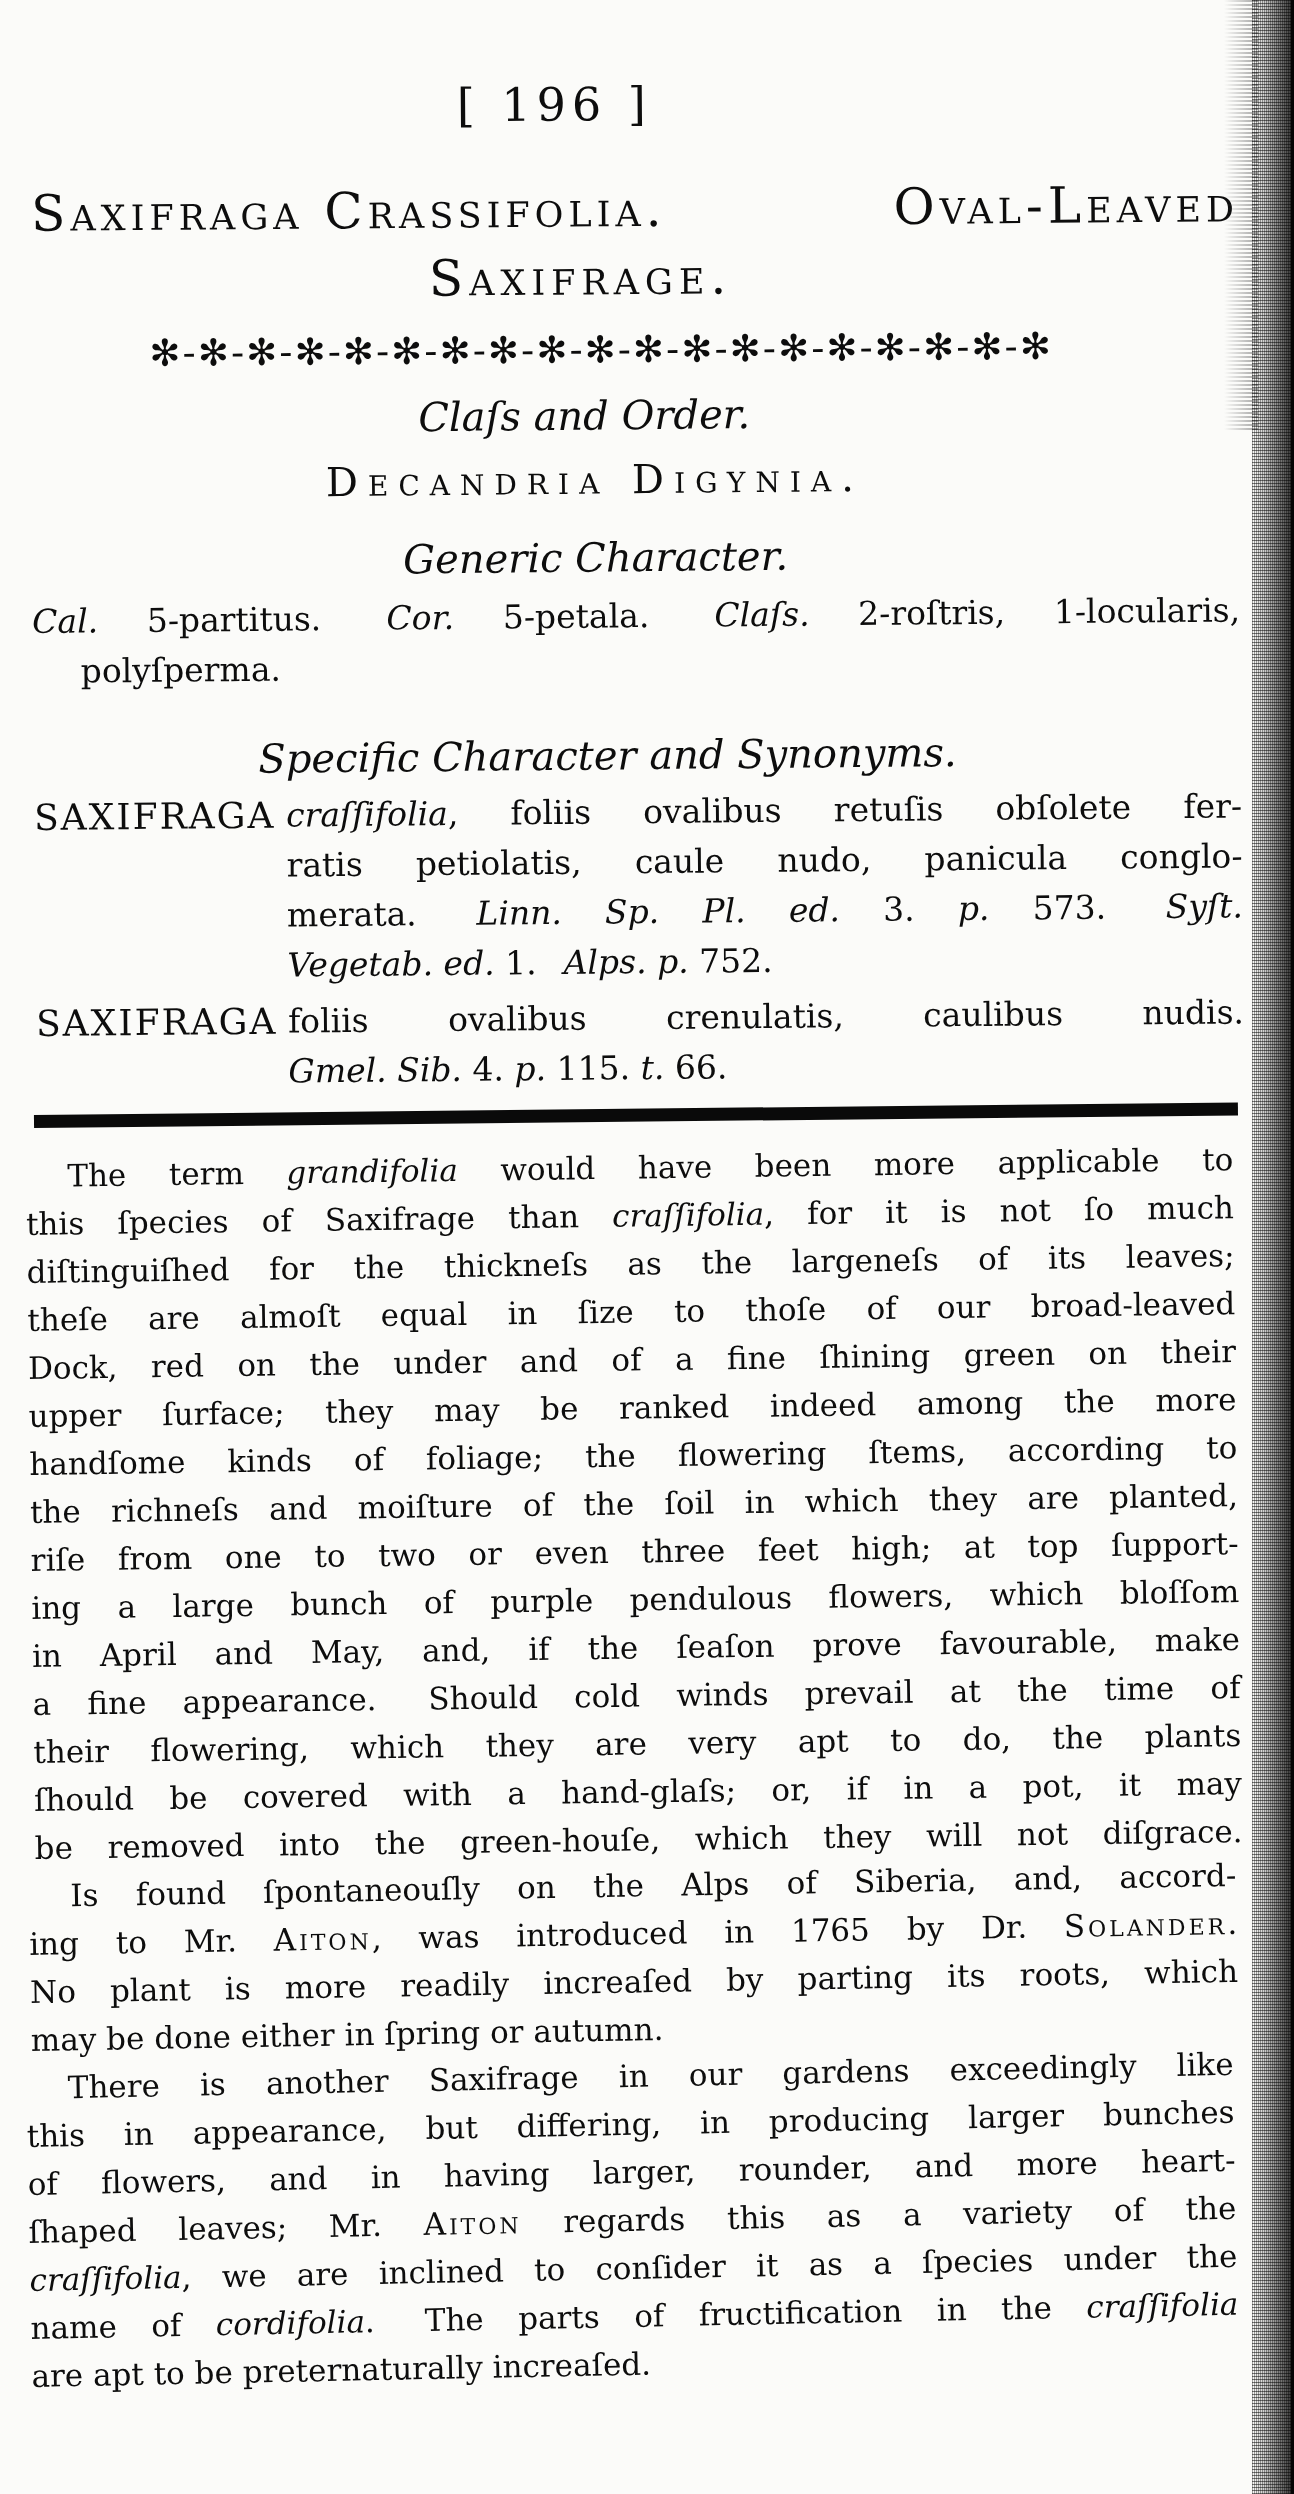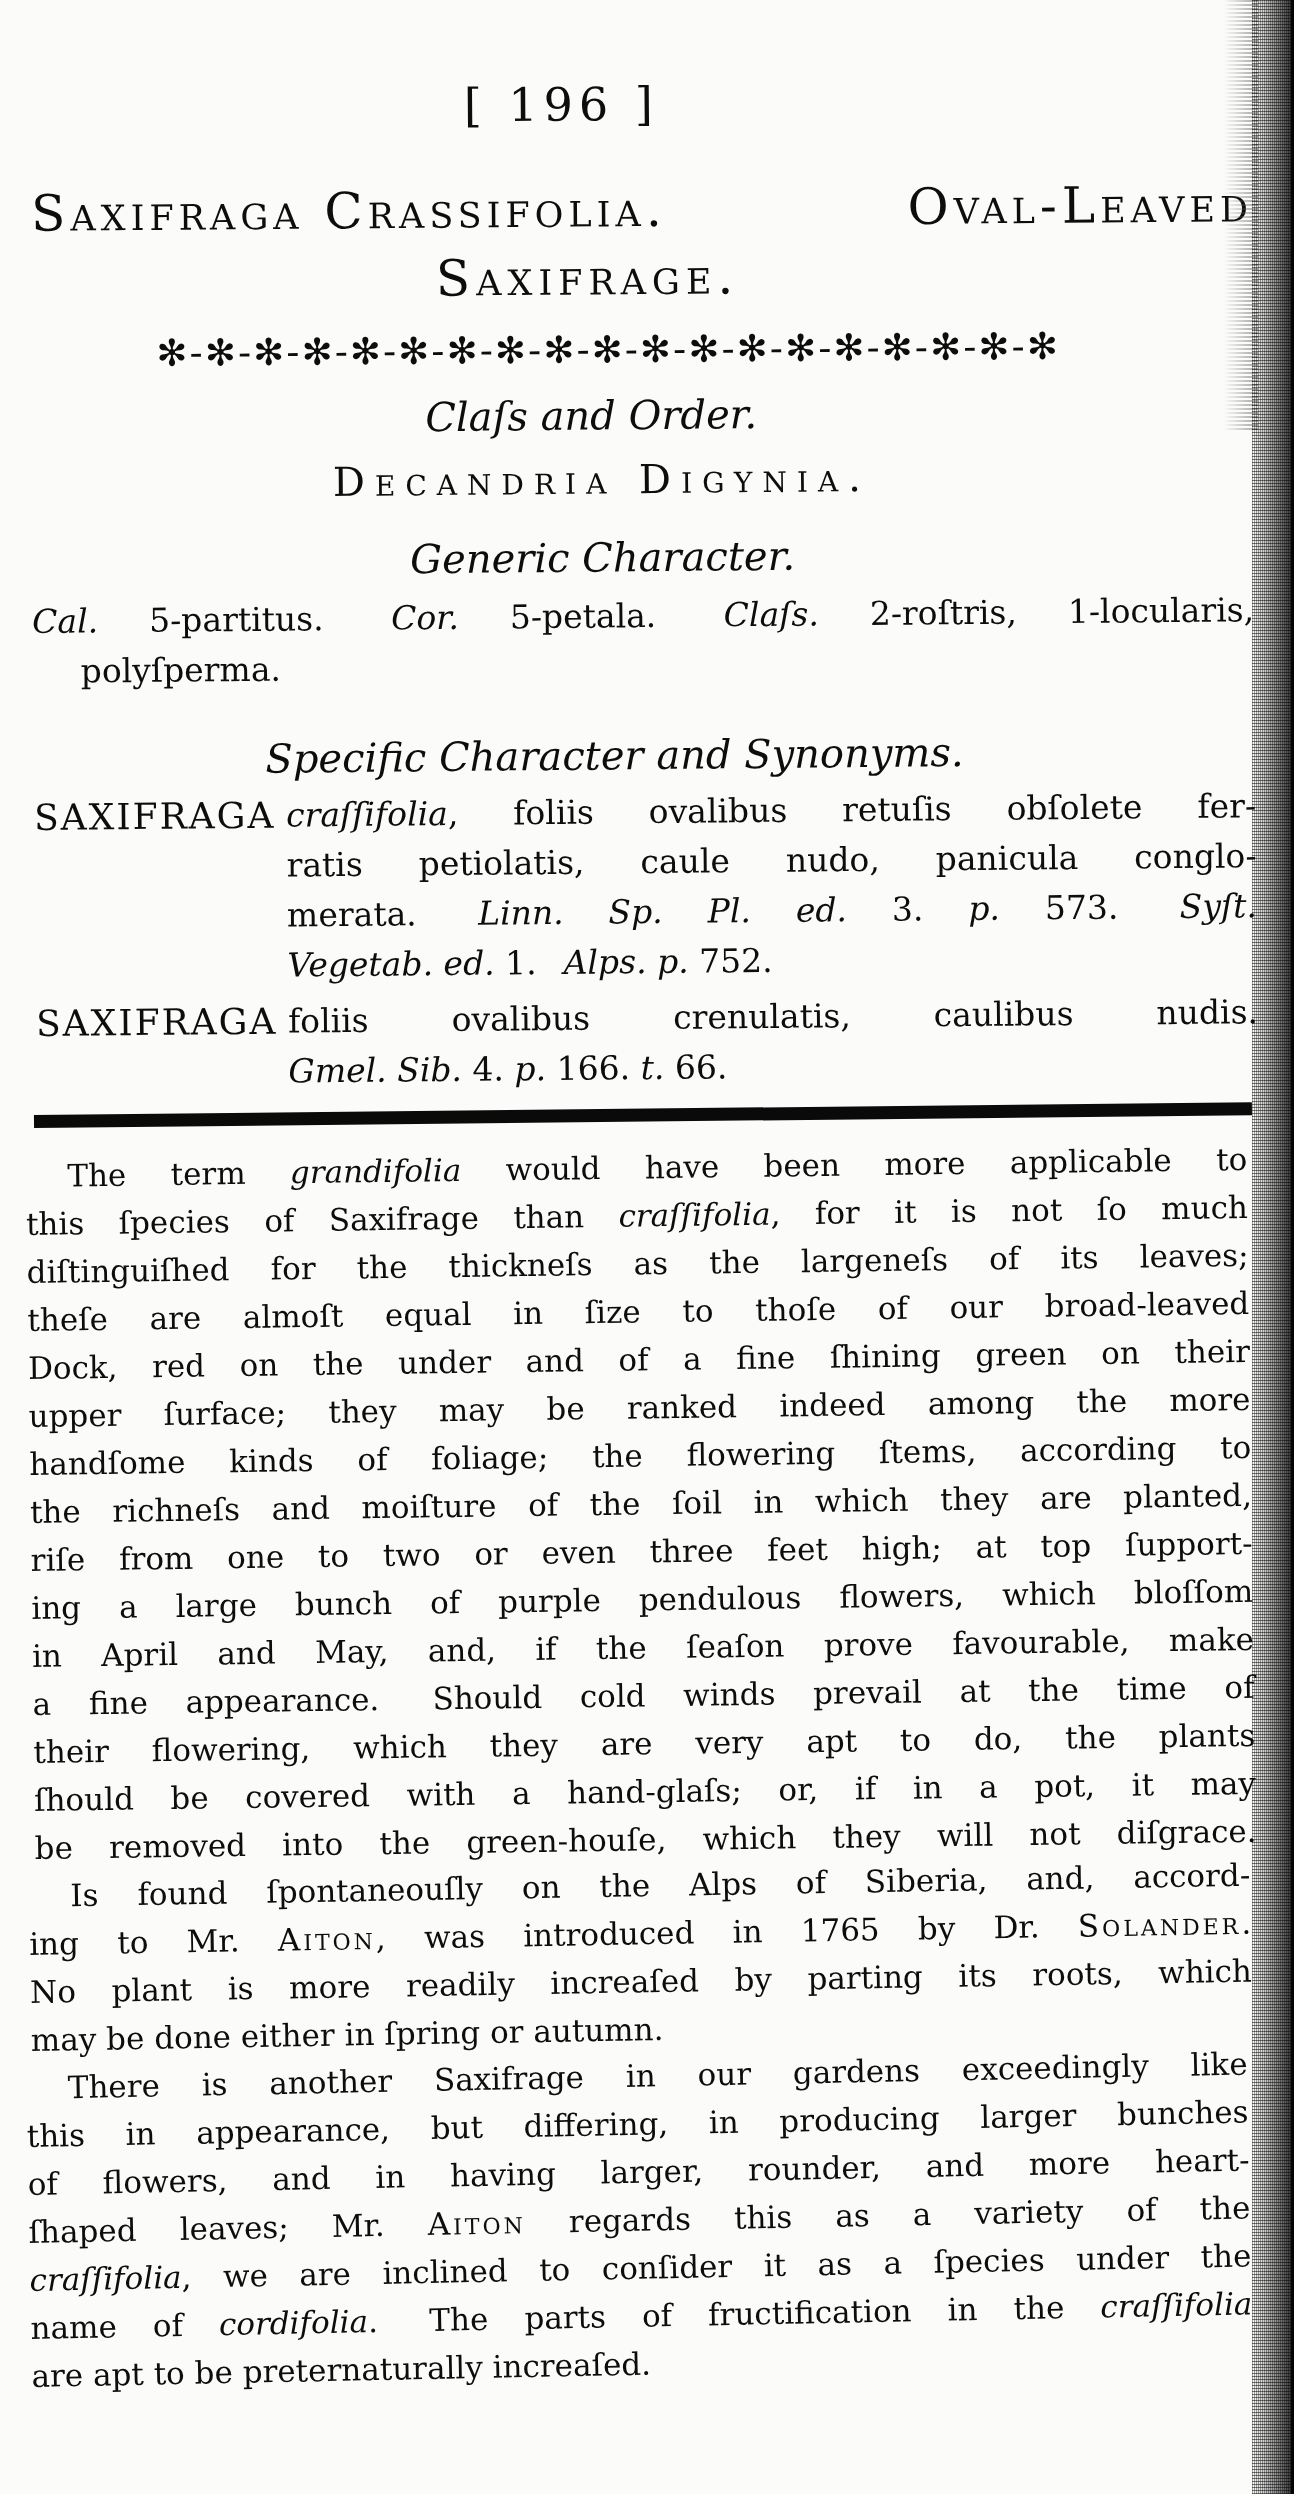--- a/index.html
+++ b/index.html
@@ -1,21 +1,21 @@
 <!DOCTYPE html>
 <html><head>
 <meta charset="utf-8">
 <style>
   html,body{margin:0;padding:0;}
   body{
     width:1294px;height:2494px;overflow:hidden;position:relative;
     background:#fbfbf9;color:#0d0d0d;
     font-family:"DejaVu Serif","Liberation Serif",serif;
   }
-  .sheet{position:absolute;inset:0;padding:55px 42px 0 30px;box-sizing:border-box;}
+  .sheet{position:absolute;inset:0;padding:55px 56px 0 30px;box-sizing:border-box;}
 
   
   .scan-edge{position:absolute;top:0;right:0;bottom:0;width:42px;z-index:5;
     background:linear-gradient(to right,rgba(255,255,255,0) 0%,rgba(130,130,130,.38) 30%,rgba(70,70,70,.72) 68%,rgba(25,25,25,.92) 100%);}
   .scan-edge::before{content:"";position:absolute;inset:0;
     background:
       repeating-linear-gradient(0deg,rgba(0,0,0,.5) 0 1px,transparent 1px 3px),
       repeating-linear-gradient(90deg,rgba(0,0,0,.35) 0 1px,transparent 1px 2px);}
   .scan-edge::after{content:"";position:absolute;top:0;bottom:0;right:0;width:3px;background:#050505;}
   .scan-edge-top{position:absolute;top:0;right:36px;width:34px;height:430px;z-index:4;
@@ -99,21 +99,21 @@
           <div class="tline"><span>ratis petiolatis, caule nudo, panicula conglo-</span></div>
           <div class="tline"><span>merata.  </span><span class="seg-i">Linn. Sp. Pl. ed.</span><span> 3. </span><span class="seg-i">p.</span><span> 573.  </span><span class="seg-i">Syſt.</span></div>
           <div class="tline last"><span class="seg-i">Vegetab. ed.</span><span> 1.  </span><span class="seg-i">Alps.</span><span> </span><span class="seg-i">p.</span><span> 752.</span></div>
         </div>
     </div>
 
     <div class="entry textblock">
       <div class="entry-head">SAXIFRAGA</div>
       <div class="entry-body">
           <div class="tline"><span>foliis ovalibus crenulatis, caulibus nudis.</span></div>
-          <div class="tline last"><span class="seg-i">Gmel. Sib.</span><span> 4. </span><span class="seg-i">p.</span><span> 166. </span><span class="seg-i">t.</span><span> 66.</span></div>
+          <div class="tline last"><span class="seg-i">Gmel. Sib.</span><span> 4. </span><span class="seg-i">p.</span><span> 115. </span><span class="seg-i">t.</span><span> 66.</span></div>
         </div>
     </div>
   </div>
 
   <div class="rule"></div>
 
   <div class="para p1">
       <div class="tline ind"><span>The term </span><span class="seg-i">grandifolia</span><span> would have been more applicable to</span></div>
       <div class="tline"><span>this ſpecies of Saxifrage than </span><span class="seg-i">craſſifolia</span><span>, for it is not ſo much</span></div>
       <div class="tline"><span>diſtinguiſhed for the thickneſs as the largeneſs of its leaves;</span></div>

